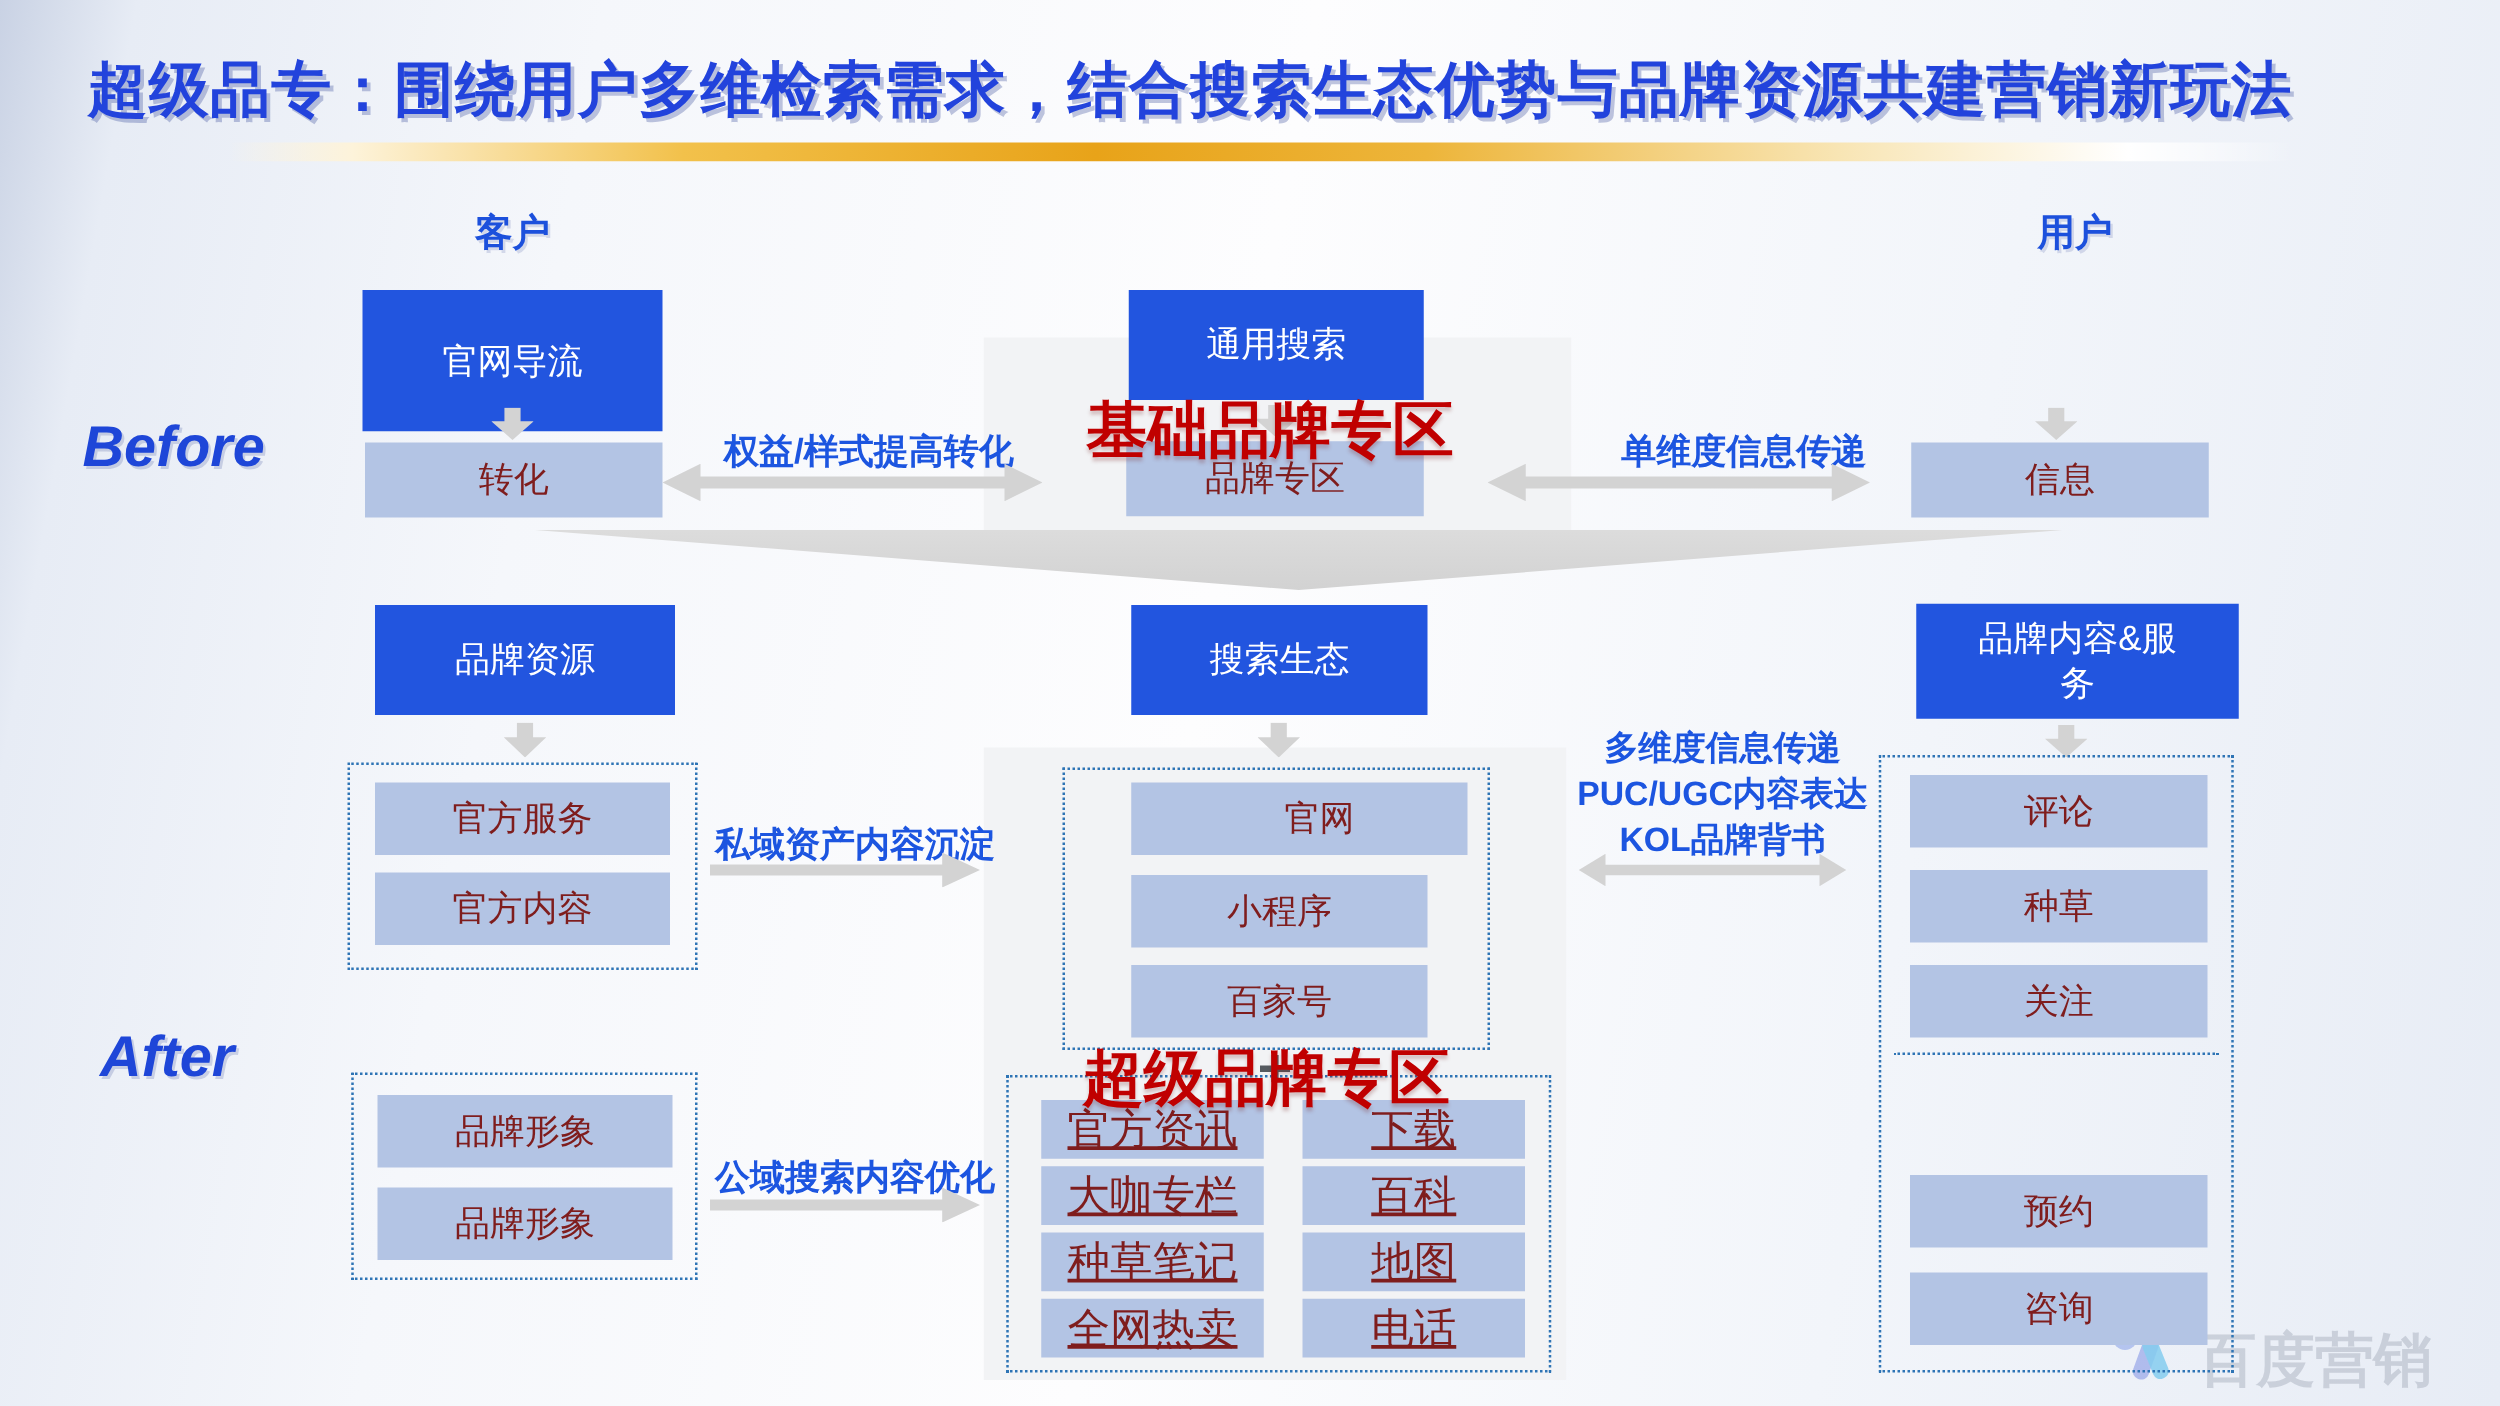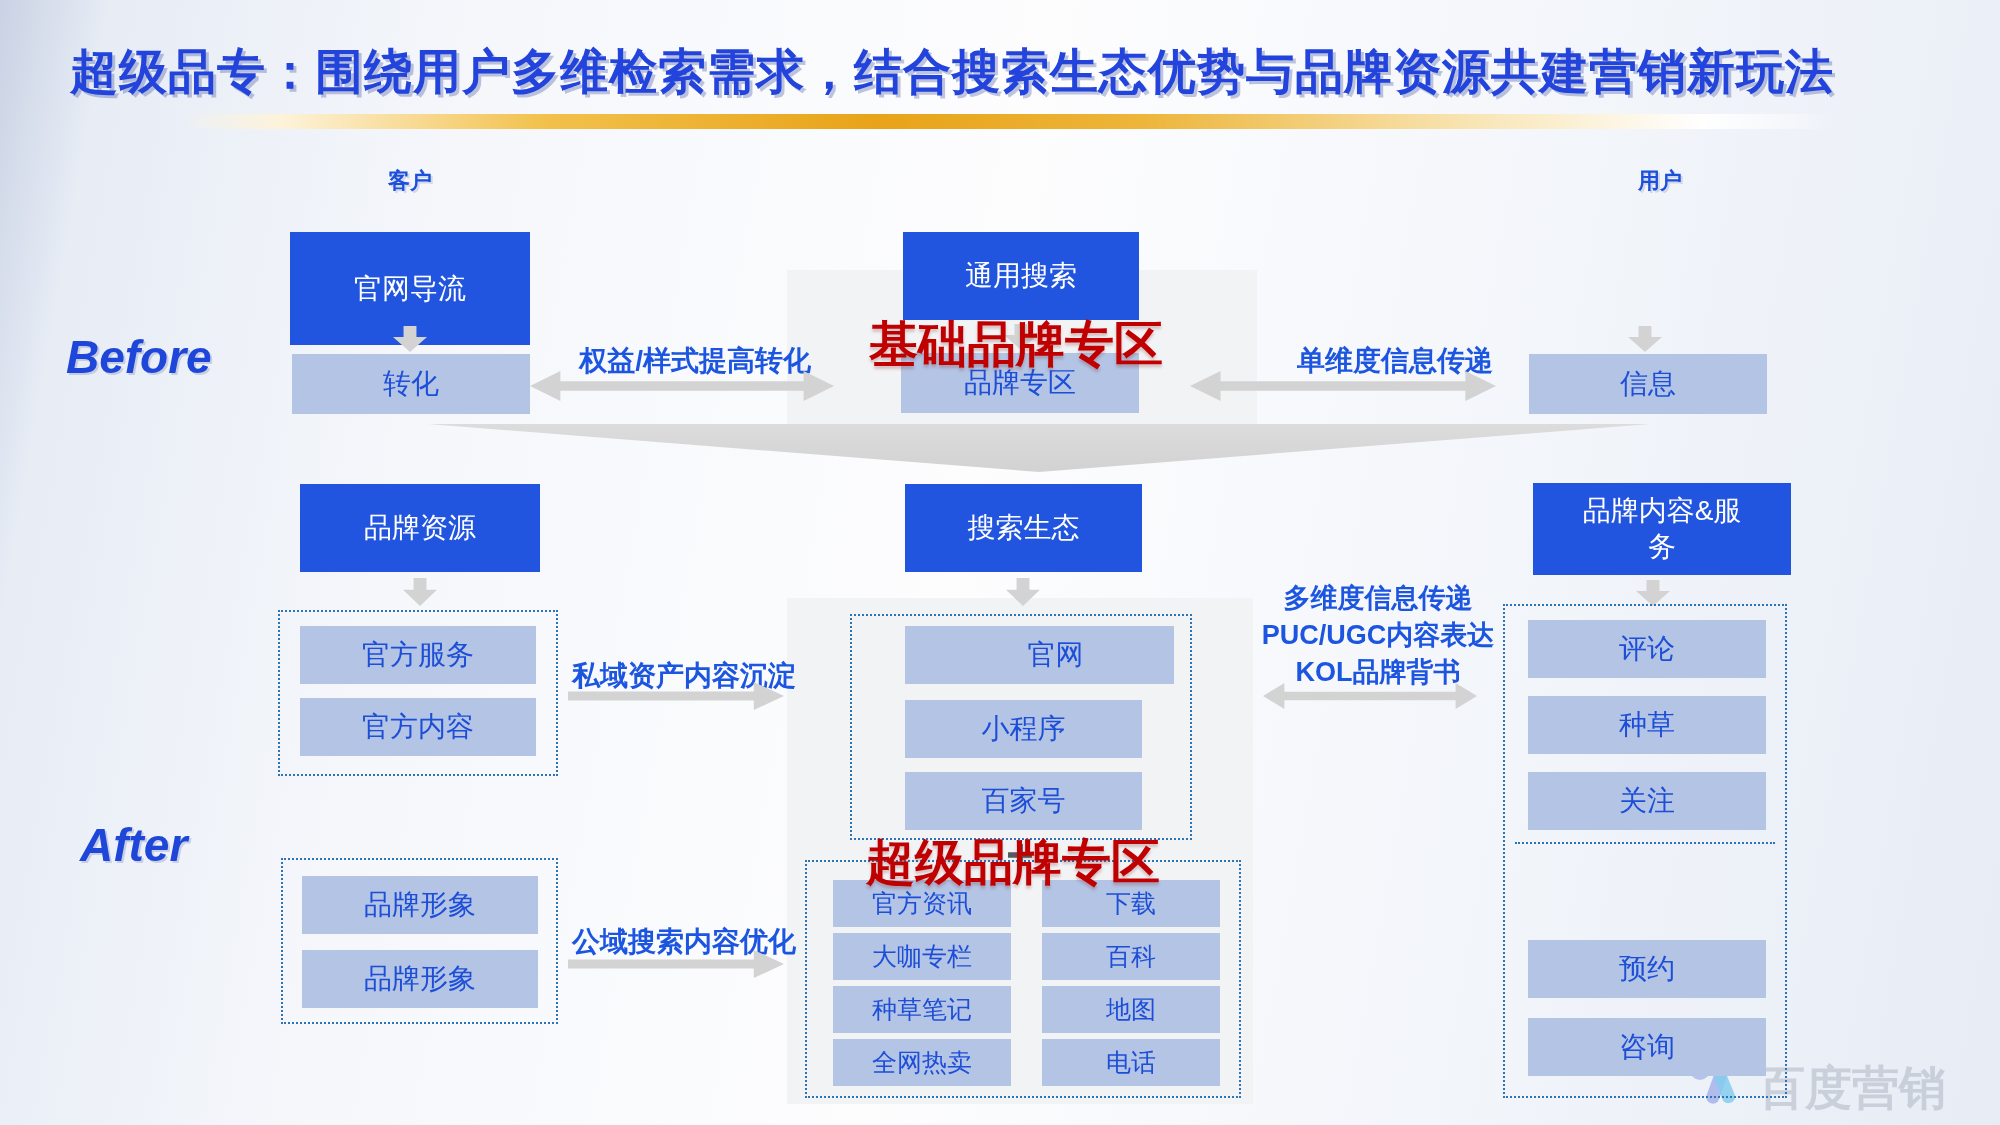--- a/index.html
+++ b/index.html
@@ -11,34 +11,34 @@
   .abs{position:absolute;}
   .title{
     left:70px;top:40px;width:1860px;
     font-size:48px;font-weight:bold;letter-spacing:1px;color:#2243DC;
     text-shadow:3px 3px 0 rgba(30,50,140,0.28);white-space:nowrap;
   }
   .gold-bar{
     left:183px;top:114px;width:1652px;height:15px;
     background:linear-gradient(90deg,rgba(255,255,255,0) 0%,#fdf3da 6%,#f2c14b 22%,#e8a319 42%,#edb53a 58%,#f8e5b4 78%,#ffffff 92%,rgba(255,255,255,0) 100%);
   }
-  .col-hdr{width:300px;text-align:center;font-size:22px;font-weight:bold;color:#1C50DC;
+  .col-hdr{width:300px;text-align:center;font-size:30px;font-weight:bold;color:#1C50DC;
     text-shadow:2px 2px 0 rgba(30,50,140,0.15);}
   .stage-lbl{font-size:46px;font-weight:bold;font-style:italic;color:#1E46D8;
     text-shadow:2px 2px 0 rgba(30,50,140,0.18);}
   .panel{background:#f2f3f5;}
   .box-blue{
     background:#2255DF;color:#ffffff;display:flex;align-items:center;justify-content:center;
     font-size:28px;text-align:center;line-height:36px;
   }
   .box-light{
-    background:#B3C4E4;color:#1d4ed8;display:flex;align-items:center;justify-content:center;
+    background:#B3C4E4;color:#7f1d1d;display:flex;align-items:center;justify-content:center;
     font-size:28px;text-align:right;
   }
-  .box-sm{font-size:25px;}
+  .box-sm{font-size:34px;text-decoration:underline;}
   .dotted{border:2px dotted #2E74B5;box-sizing:border-box;}
   .dot-sep{border-top:2px dotted #2E74B5;height:0;}
   .conn-lbl{color:#1C55E0;font-weight:bold;font-size:28px;text-align:right;white-space:nowrap;margin-top:11px;}
   .conn-lbl-multi{color:#1C55E0;font-weight:bold;font-size:27px;text-align:center;line-height:37px;}
   .red-overlay{color:#C00000;font-weight:bold;font-size:49px;white-space:nowrap;text-align:center;
     text-shadow:0 3px 3px rgba(120,30,30,0.25);z-index:5;}
   .arrow{background:#D3D3D3;}
   .arr-down{clip-path:polygon(31% 0,69% 0,69% 42%,100% 42%,50% 100%,0 42%,31% 42%);}
   .arr-right{clip-path:polygon(0 34%,86% 34%,86% 0,100% 50%,86% 100%,86% 66%,0 66%);}
   .arr-both{clip-path:polygon(0 50%,10% 0,10% 34%,90% 34%,90% 0,100% 50%,90% 100%,90% 66%,10% 66%,10% 100%);}

